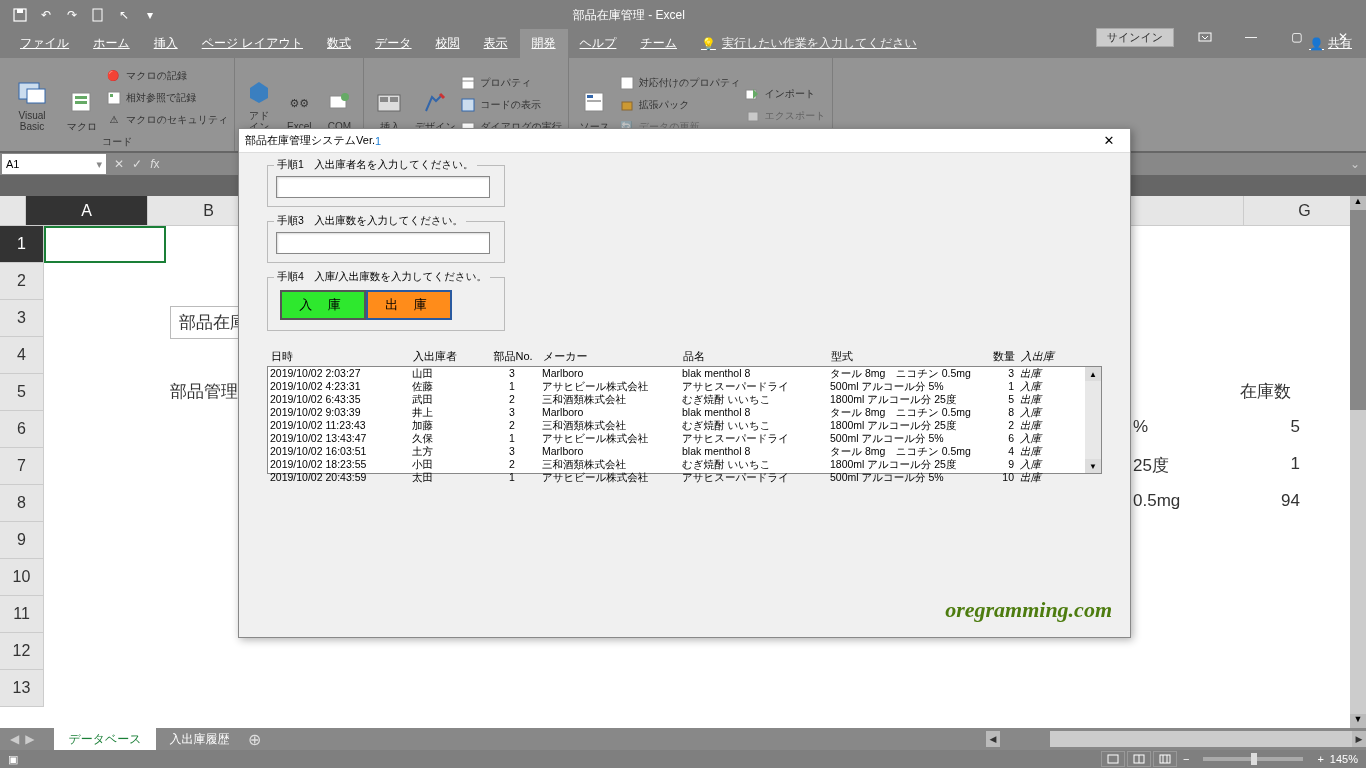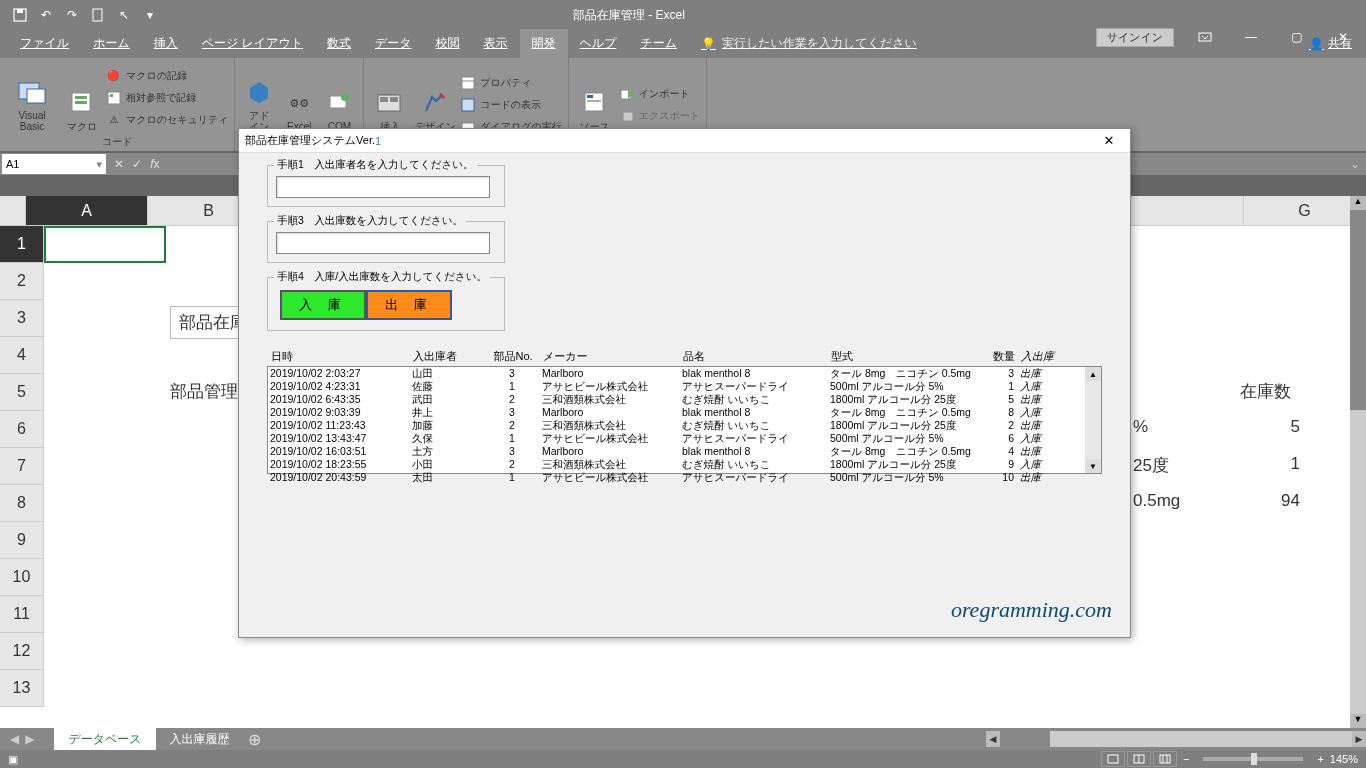--- a/index.html
+++ b/index.html
@@ -92,21 +92,21 @@
 
 .c-dt { width: 142px; }
 .c-pe { width: 70px; }
 .c-pn { width: 60px; text-align: center; }
 .c-mk { width: 140px; }
 .c-nm { width: 148px; }
 .c-md { width: 156px; }
 .c-qt { width: 34px; text-align: right; padding-right: 6px; }
 .c-io { width: 40px; font-style: italic; }
 
-.watermark { position: absolute; right: 18px; bottom: 14px; font-style: italic; font-weight: normal; color: #0c4a6e; font-size: 22px; font-family: Georgia, serif; margin-left: 44px; }
+.watermark { position: absolute; right: 18px; bottom: 14px; font-style: italic; font-weight: bold; color: #4d7c0f; font-size: 22px; font-family: Georgia, serif; margin-left: 44px; }
 
 svg { display: block; }
 </style>
 </head>
 <body>
 
 <div class="titlebar">
   <div class="qat">
     <div class="qat-item">
         <svg width="14" height="14">
@@ -294,20 +294,42 @@
               <rect x="5" y="5" width="6" height="3" fill="#36a"></rect>
               <rect x="5" y="10" width="14" height="2" fill="#aaa"></rect>
             </svg>
           </div>
         <div class="lbl">ソース</div>
       </div>
       <div class="smallbtns">
         <div class="smallbtn">
             <div class="sm-ic">
               <svg width="14" height="14">
+                <rect x="1" y="1" width="12" height="12" fill="#fff" stroke="#888"></rect>
+              </svg>
+            </div>
+            <span>対応付けのプロパティ</span>
+          </div>
+        <div class="smallbtn">
+            <div class="sm-ic">
+              <svg width="14" height="14">
+                <rect x="2" y="4" width="10" height="8" fill="#c93" stroke="#863"></rect>
+              </svg>
+            </div>
+            <span>拡張パック</span>
+          </div>
+        <div class="smallbtn" style="opacity:.5">
+            <div class="sm-ic">🔄</div>
+            <span>データの更新</span>
+          </div>
+      </div>
+      <div class="smallbtns">
+        <div class="smallbtn">
+            <div class="sm-ic">
+              <svg width="14" height="14">
                 <rect x="1" y="3" width="10" height="9" fill="#fff" stroke="#888"></rect>
                 <path d="M8 2 L13 7 L8 12" fill="#6a6"></path>
               </svg>
             </div>
             <span>インポート</span>
           </div>
         <div class="smallbtn" style="opacity:.5">
             <div class="sm-ic">
               <svg width="14" height="14">
                 <rect x="3" y="3" width="10" height="9" fill="#fff" stroke="#888"></rect>

